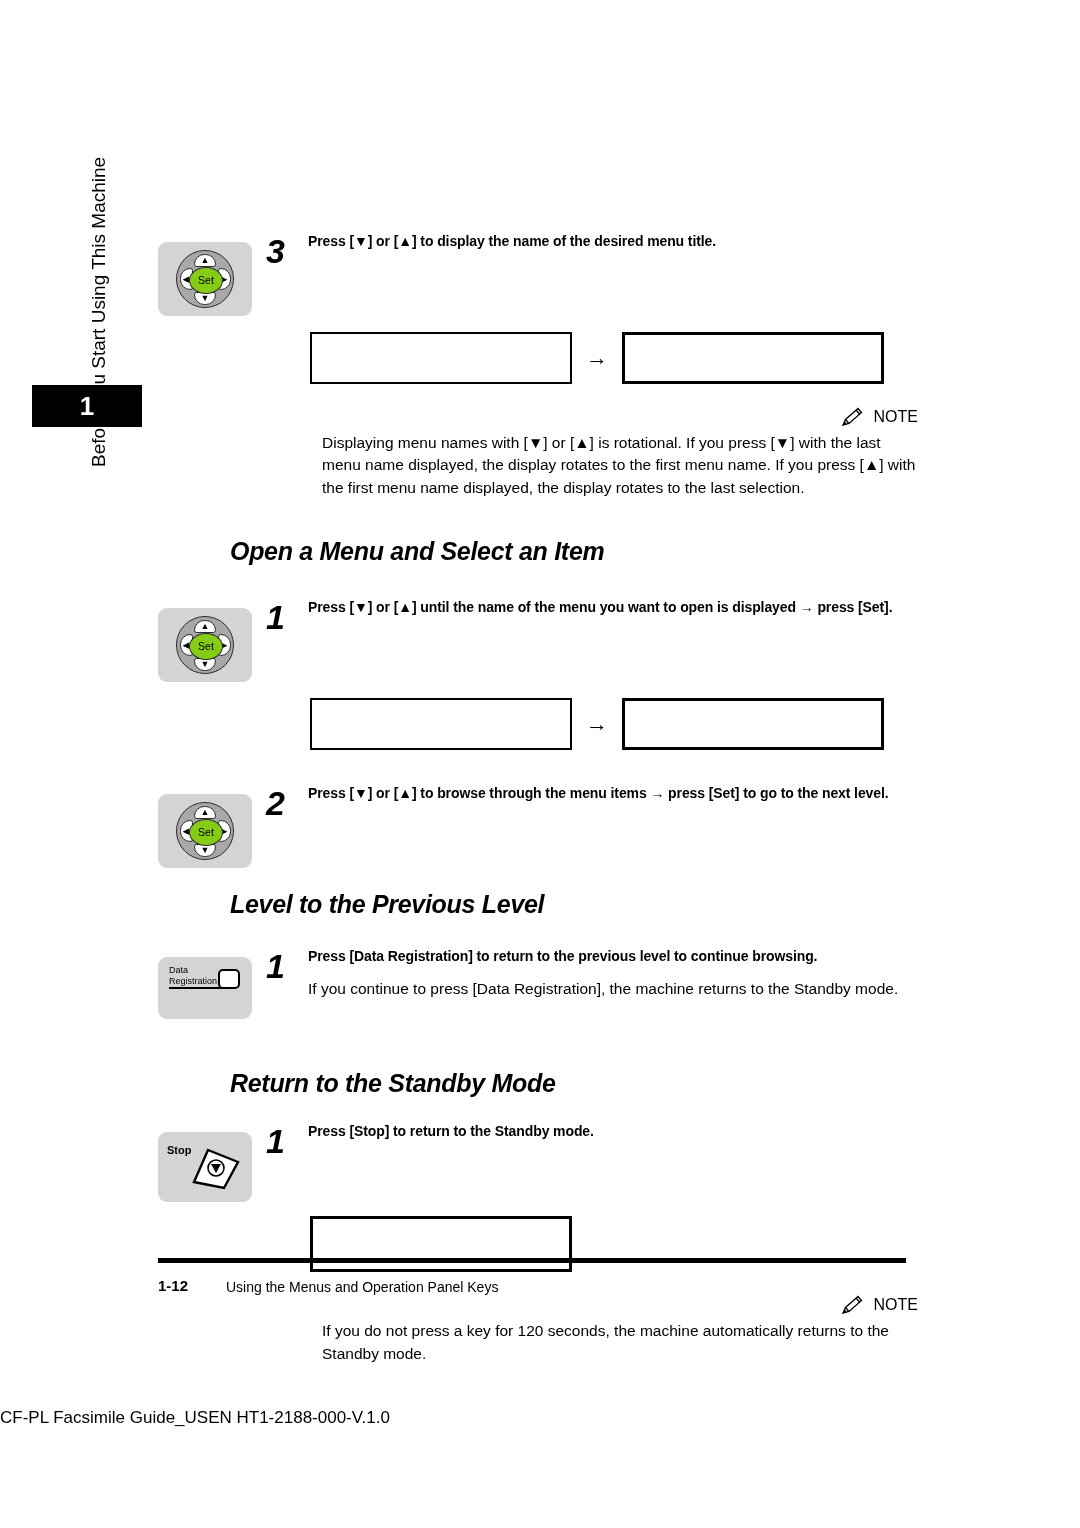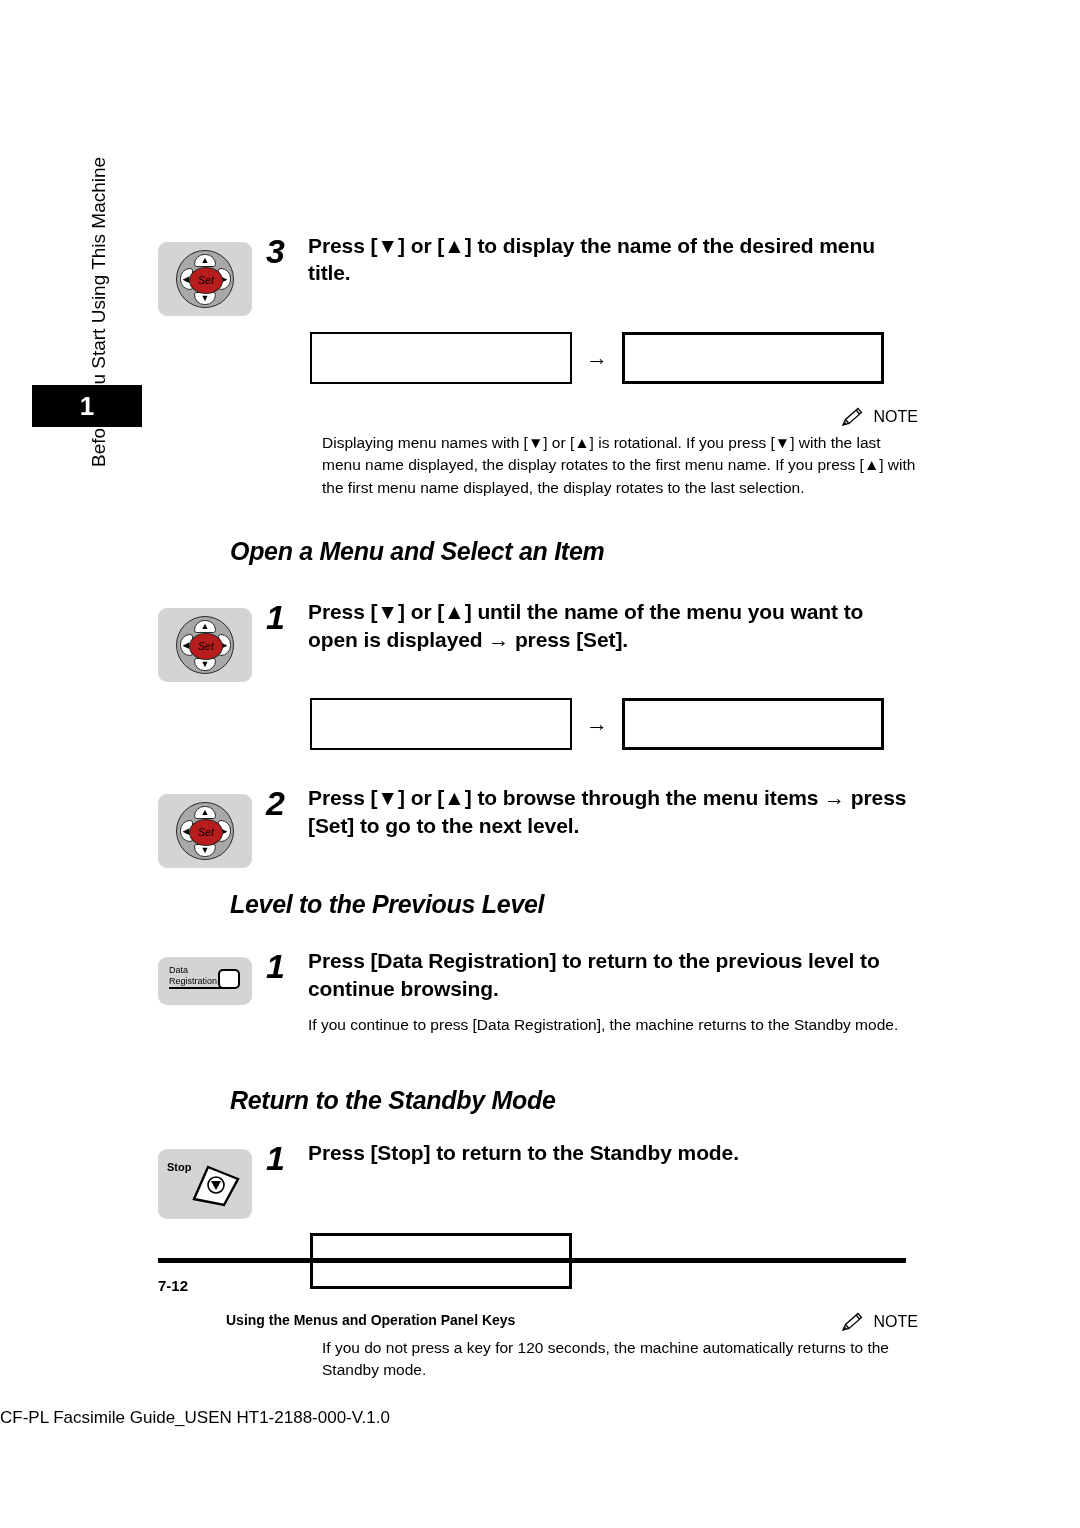--- a/index.html
+++ b/index.html
@@ -78,21 +78,21 @@
     font-style: italic;
     line-height: 1;
     padding-top: 2px;
     text-align: left;
     font-stretch: condensed;
   }
   .textcol {
     flex: 1 1 auto;
   }
   .step-title {
-    font-size: 21px;
+    font-size: 14px;
     font-weight: bold;
     line-height: 1.30;
     letter-spacing: -0.1px;
   }
   .body-text {
     font-size: 15.5px;
     line-height: 1.42;
     margin-top: 12px;
   }
 
@@ -214,29 +214,28 @@
     color: #000;
   }
   .dial .setbtn {
     position: absolute;
     left: 50%;
     top: 50%;
     width: 32px;
     height: 25px;
     margin-left: -16px;
     margin-top: -12.5px;
-    background: #b91c1c;
+    background: #84cc16;
     border: 1.5px solid #2b2b2b;
     border-radius: 50%;
     display: flex;
     align-items: center;
     justify-content: center;
     font-size: 10.5px;
     color: #000;
-    font-style: italic;
   }
 
   
   .key .dr-label {
     position: absolute;
     left: 11px;
     top: 18px;
     font-size: 9px;
     line-height: 1.15;
     border-bottom: 2px solid #000;
@@ -283,23 +282,22 @@
   #footer-page {
     position: absolute;
     left: 158px;
     top: 1277px;
     font-size: 15px;
     font-weight: bold;
   }
   #footer-chapter {
     position: absolute;
     left: 226px;
-    top: 1312px;
+    top: 1279px;
     font-size: 14px;
-    font-weight: bold;
   }
   #doc-id {
     position: absolute;
     left: 0;
     top: 1408px;
     width: 1080px;
     text-align: left;
     font-size: 17px;
   }
 </style>
@@ -431,21 +429,21 @@
     <div class="numcol">2</div>
     <div class="textcol">
       <div class="step-title">Press [▼] or [▲] to browse through the menu items → press [Set] to go to the next level.</div>
     </div>
   </div>
 
   <div class="section-heading" style="margin-top:22px;">Level to the Previous Level</div>
 
   <div class="step" style="margin-top:28px;">
     <div class="keycol">
-      <div class="key" style="height:48px;">
+      <div class="key" style="height:62px;">
         <div class="dr-label" style="top:8px;">
           <span>Data</span><br>
           <span>Registration</span>
         </div>
         <div class="dr-button" style="top:12px;"></div>
       </div>
     </div>
     <div class="numcol">1</div>
     <div class="textcol">
       <div class="step-title">Press [Data Registration] to return to the previous level to continue browsing.</div>
@@ -490,15 +488,15 @@
         </g>
       </svg>
       <span>NOTE</span>
     </div>
     <div class="note-body">If you do not press a key for 120 seconds, the machine automatically returns to the Standby mode.</div>
   </div>
 
 </div>
 
 <div id="footer-rule"></div>
-<div id="footer-page">7-12</div>
+<div id="footer-page">1-12</div>
 <div id="footer-chapter">Using the Menus and Operation Panel Keys</div>
 <div id="doc-id">CF-PL Facsimile Guide_USEN HT1-2188-000-V.1.0</div>
 
 </body></html>

